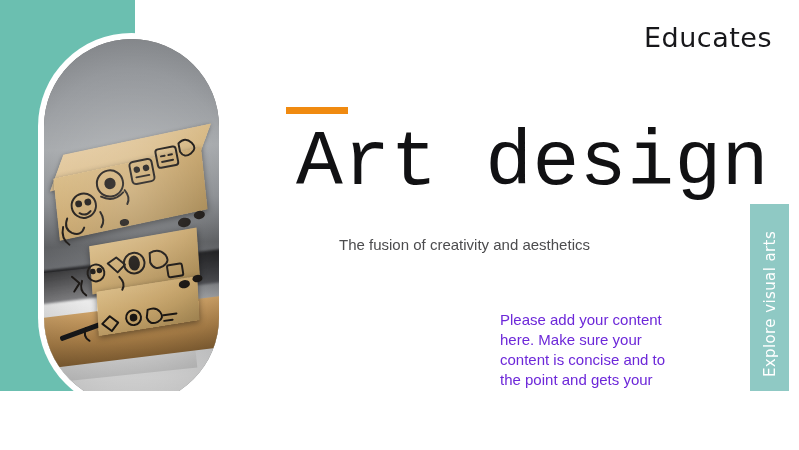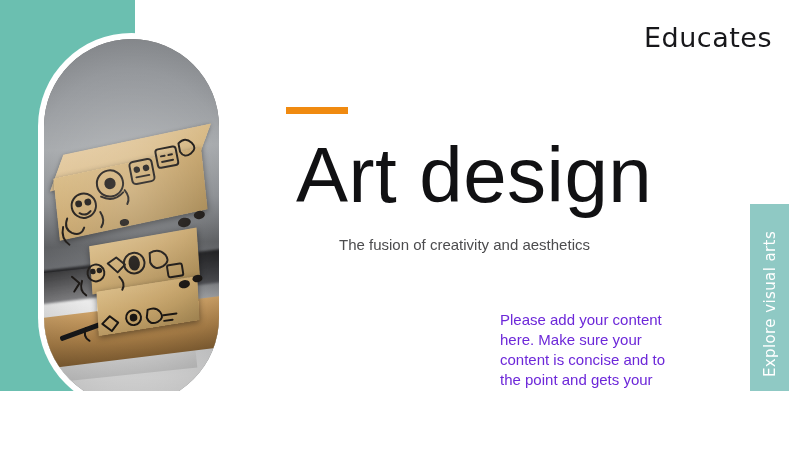--- a/index.html
+++ b/index.html
@@ -199,22 +199,22 @@
     top: 107px;
     width: 62px;
     height: 7px;
     background: #f08a10;
   }
 
   
   .title {
     position: absolute;
     left: 296px;
-    top: 133px;
-    font-family: Liberation Sans, sans-serif;
+    top: 121px;
+    font-family: Liberation Mono, monospace;
     font-weight: 300;
     font-size: 78px;
     line-height: 84px;
     color: #111113;
     letter-spacing: 0.5px;
     white-space: nowrap;
   }
   .subtitle {
     position: absolute;
     left: 293px;

